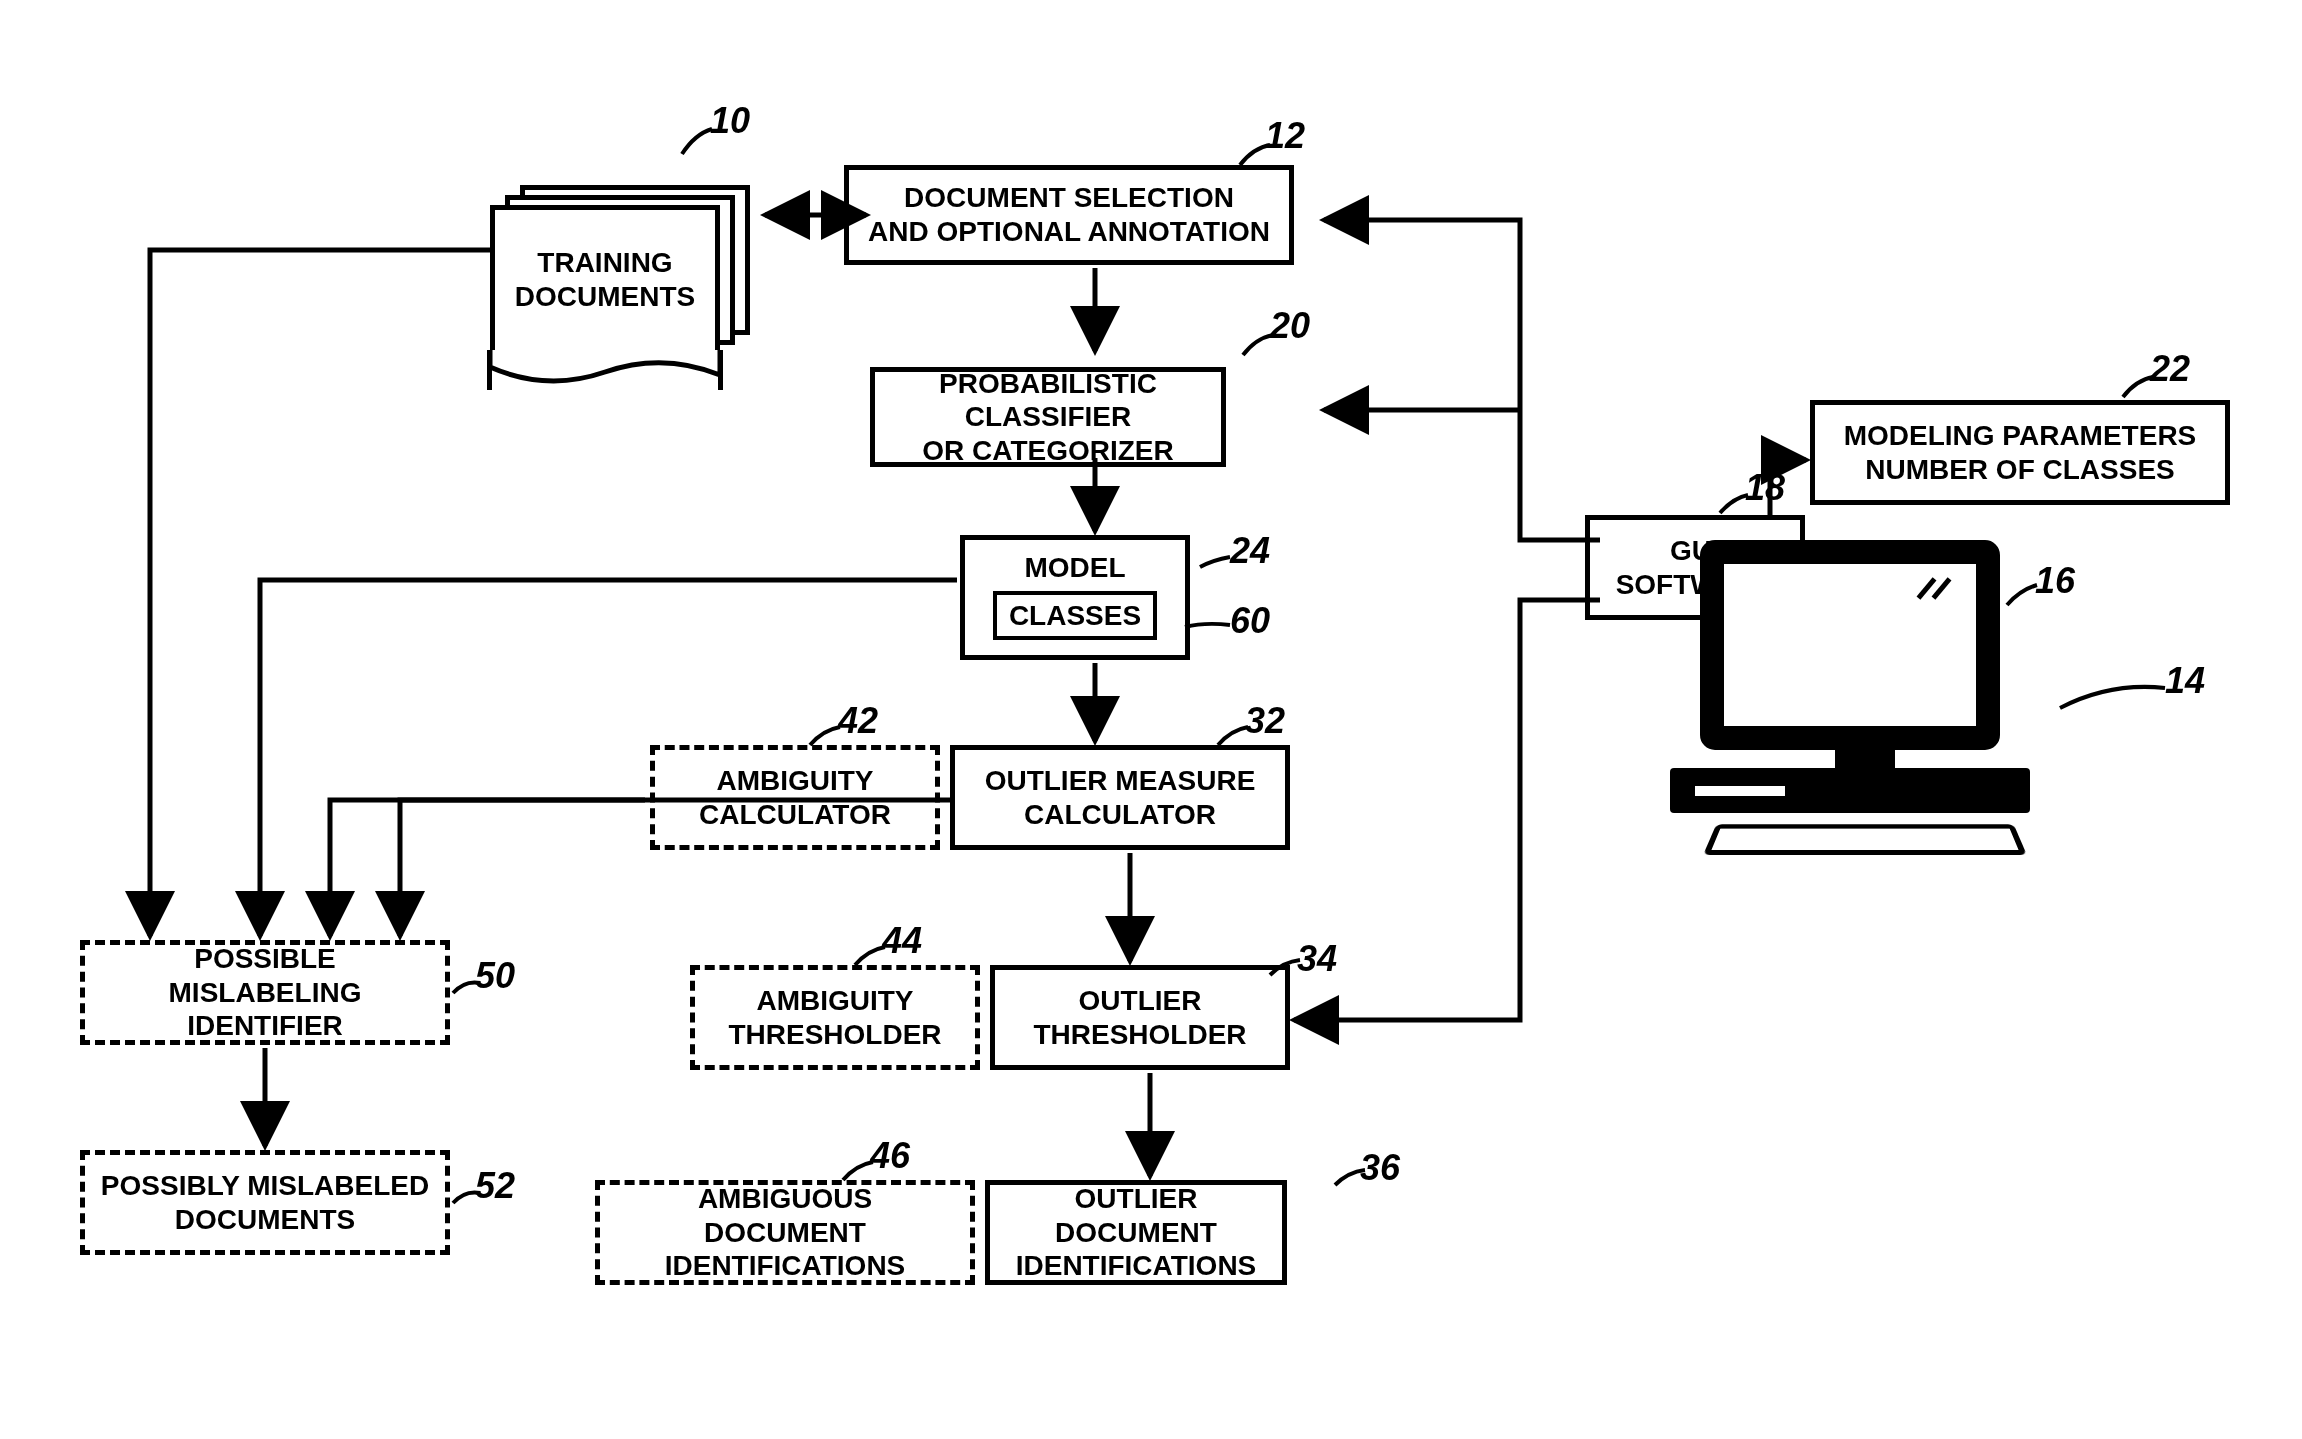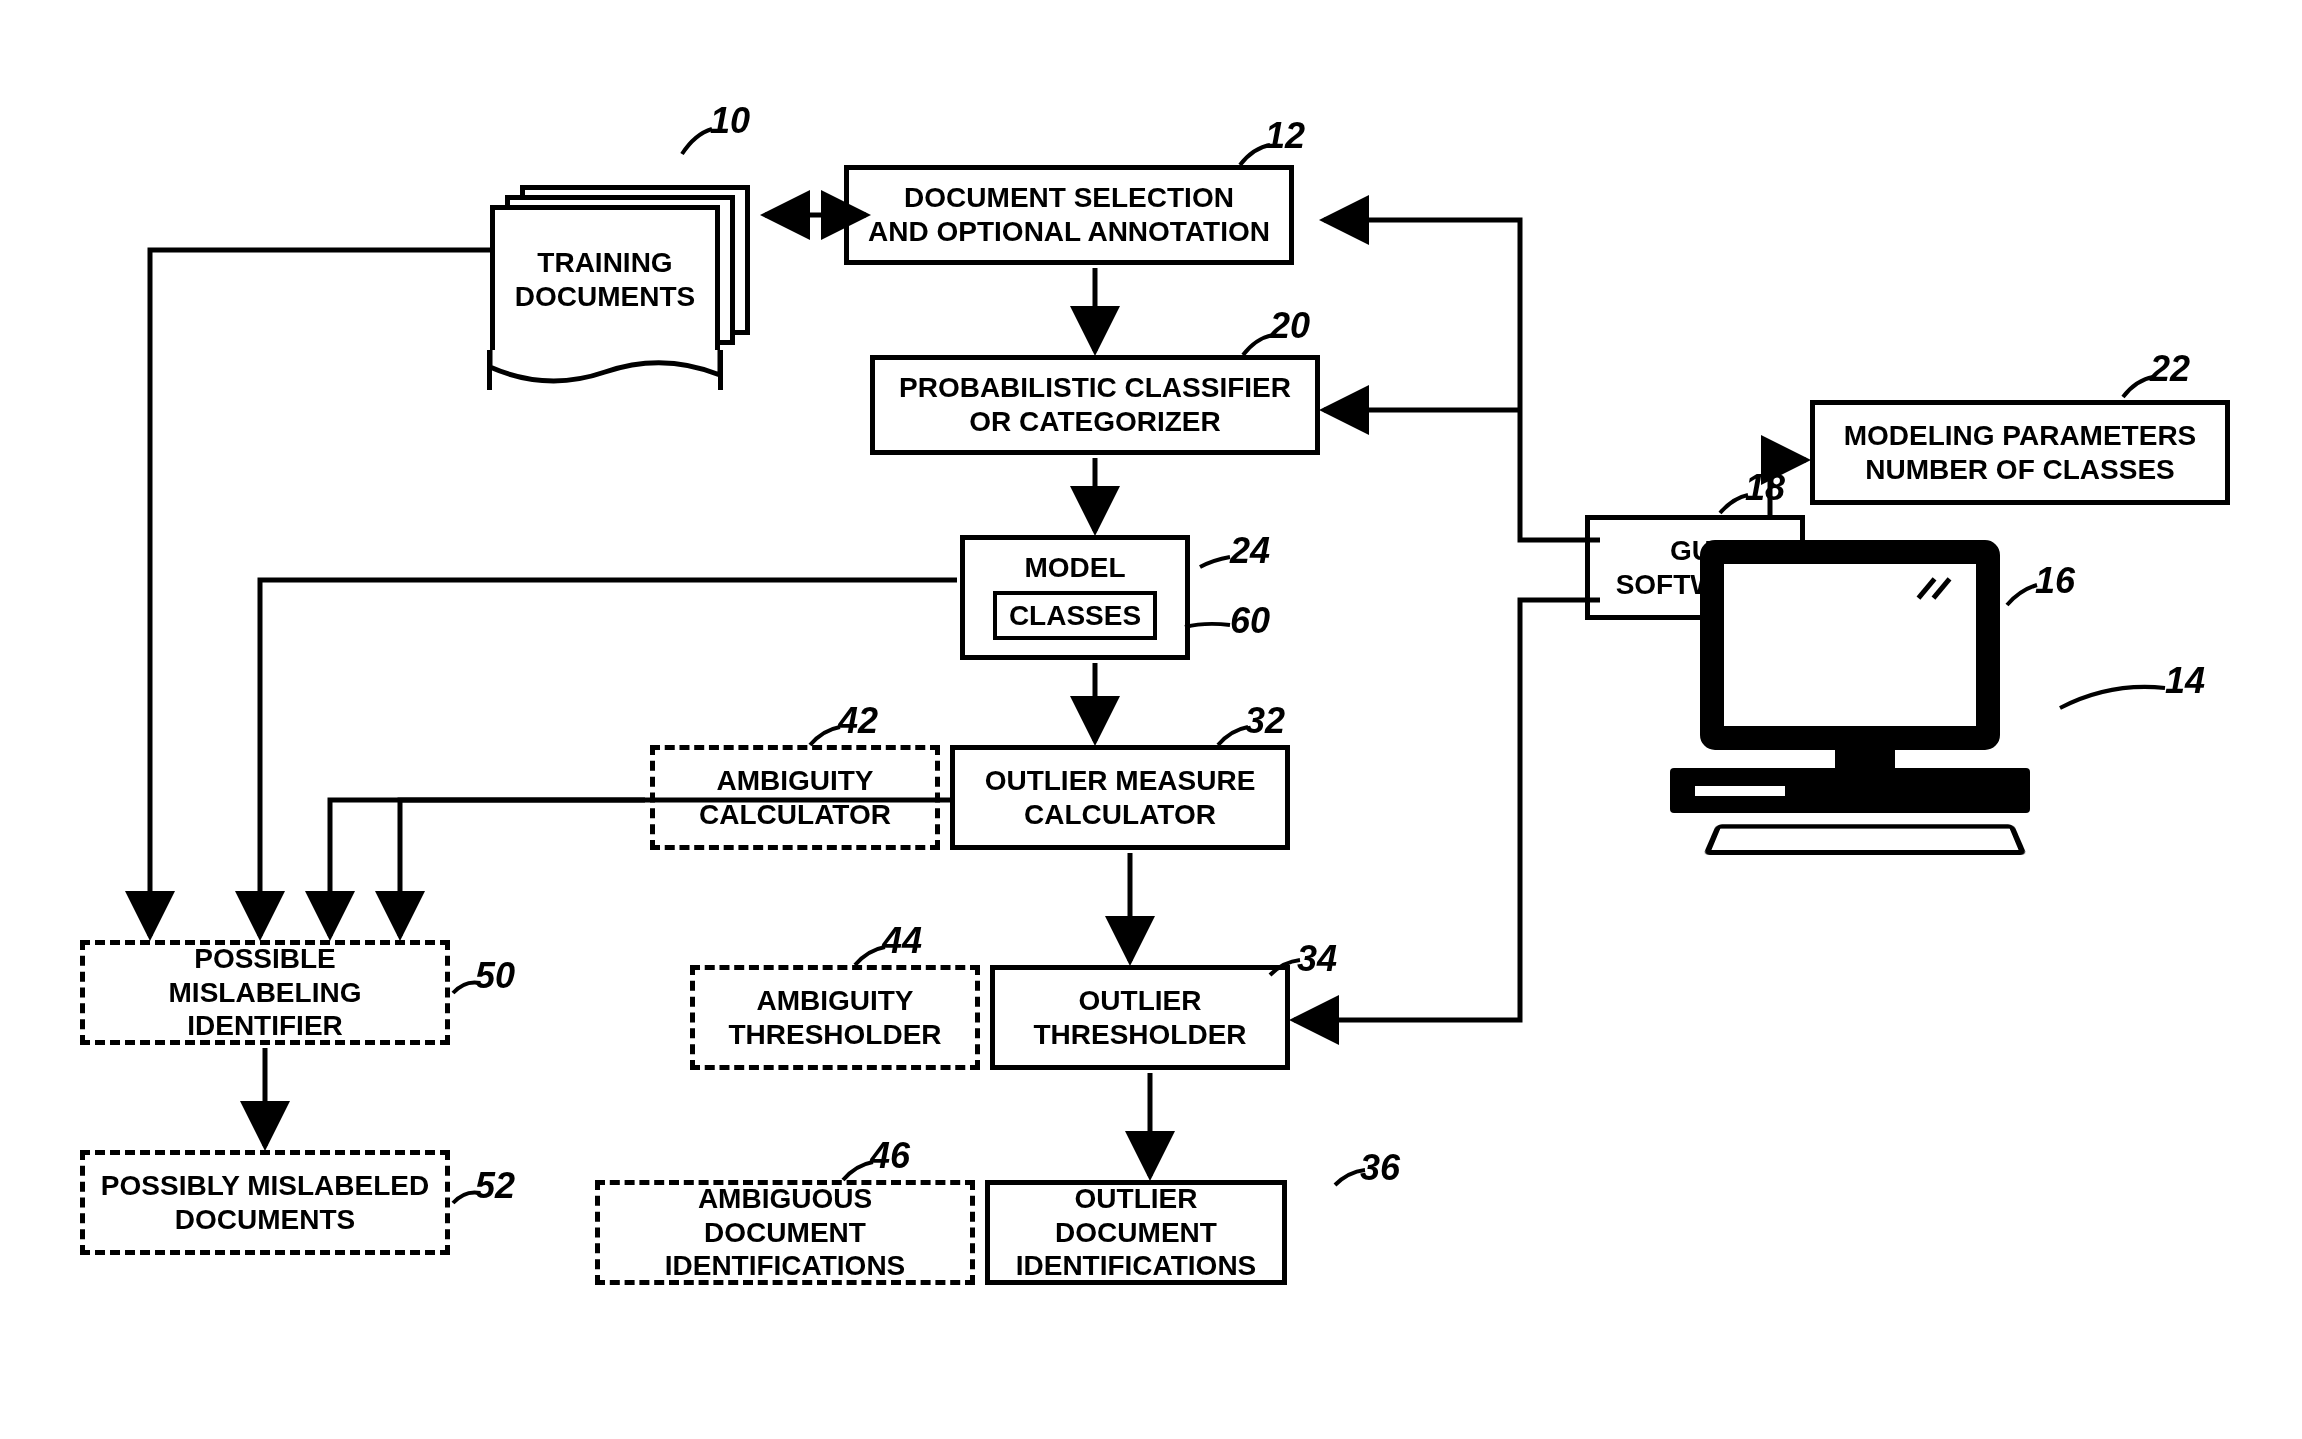--- a/index.html
+++ b/index.html
@@ -168,21 +168,21 @@
 
 <div class="box" style="left:844px; top:165px; width:450px; height:100px;">
   <span style="white-space:pre-line;">DOCUMENT SELECTION
 AND OPTIONAL ANNOTATION</span>
 </div>
 <div class="label" style="left:1265px; top:115px;">12</div>
 <svg style="position:absolute;left:1235px;top:140px;" width="40" height="30">
     <path d="M 35 5 Q 18 8, 5 25" stroke="#000" stroke-width="4" fill="none"></path>
   </svg>
 
-<div class="box" style="left:870px; top:355px; width:450px; height:100px;text-align:center;">
+<div class="box" style="left:870px; top:367px; width:356px; height:100px;text-align:center;">
   <span style="white-space:pre-line;">PROBABILISTIC CLASSIFIER
 OR CATEGORIZER</span>
 </div>
 <div class="label" style="left:1270px; top:305px;">20</div>
 <svg style="position:absolute;left:1238px;top:330px;" width="40" height="30">
     <path d="M 35 5 Q 18 8, 5 25" stroke="#000" stroke-width="4" fill="none"></path>
   </svg>
 
 <div class="box" style="left:960px; top:535px; width:230px; height:125px; padding-top:6px;">
   <span>MODEL</span>

